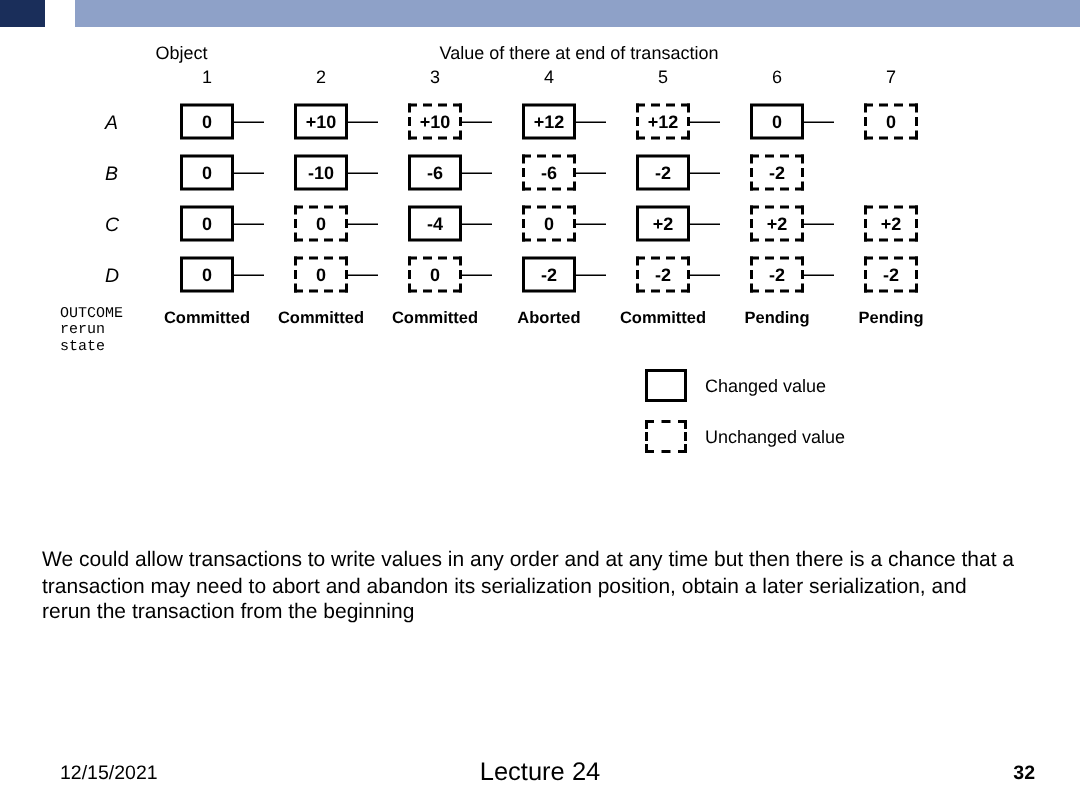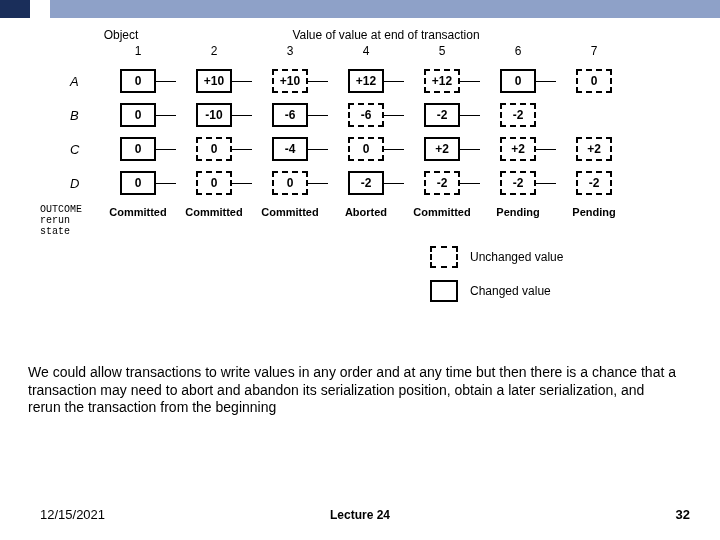--- a/index.html
+++ b/index.html
@@ -118,37 +118,37 @@
   .footer {
     position: absolute;
     bottom: 18px;
     left: 0;
     width: 100%;
     display: flex;
     align-items: center;
     font-size: 13px;
   }
   .footer .date { margin-left: 40px; }
-  .footer .lecture { position:absolute; left:50%; transform:translateX(-50%); font-size: 12px; font-weight: bold; }
+  .footer .lecture { position:absolute; left:50%; transform:translateX(-50%); font-size: 17px; }
   .footer .page { margin-right: 30px; margin-left:auto; font-weight: bold; }
 </style>
 </head>
 <body>
 
 <div class="top-bar">
   <div class="seg1"></div>
     <div class="seg2"></div>
     <div class="seg3"></div>
 </div>
 
 <div class="diagram">
   <div class="header-row">
     <div class="rowlabel-spacer"></div>
     <div class="obj-label">Object</div>
-    <div class="val-label">Value of value at end of transaction</div>
+    <div class="val-label">Value of there at end of transaction</div>
     <div style="width:40px"></div>
   </div>
   <div class="col-numbers" id="col-numbers">
     <div class="rowlabel-spacer"></div>
   <div class="col-num">1</div>
       <div class="col-num">2</div>
       <div class="col-num">3</div>
       <div class="col-num">4</div>
       <div class="col-num">5</div>
       <div class="col-num">6</div>
@@ -286,26 +286,26 @@
       <div class="state-cell">Committed</div>
       <div class="state-cell">Aborted</div>
       <div class="state-cell">Committed</div>
       <div class="state-cell">Pending</div>
       <div class="state-cell">Pending</div>
     </div>
 </div>
 
 <div class="legend">
   <div class="legend-row">
+    <div class="legend-box solid"></div>
+    <div>Changed value</div>
+  </div>
+  <div class="legend-row">
     <div class="legend-box dashed"></div>
     <div>Unchanged value</div>
-  </div>
-  <div class="legend-row">
-    <div class="legend-box solid"></div>
-    <div>Changed value</div>
   </div>
 </div>
 
 <div class="body-text">We could allow transactions to write values in any order and at any time but then there is a chance that a transaction may need to abort and abandon its serialization position, obtain a later serialization, and rerun the transaction from the beginning</div>
 
 <div class="footer">
   <div class="date">12/15/2021</div>
   <div class="lecture">Lecture 24</div>
   <div class="page">32</div>
 </div>

